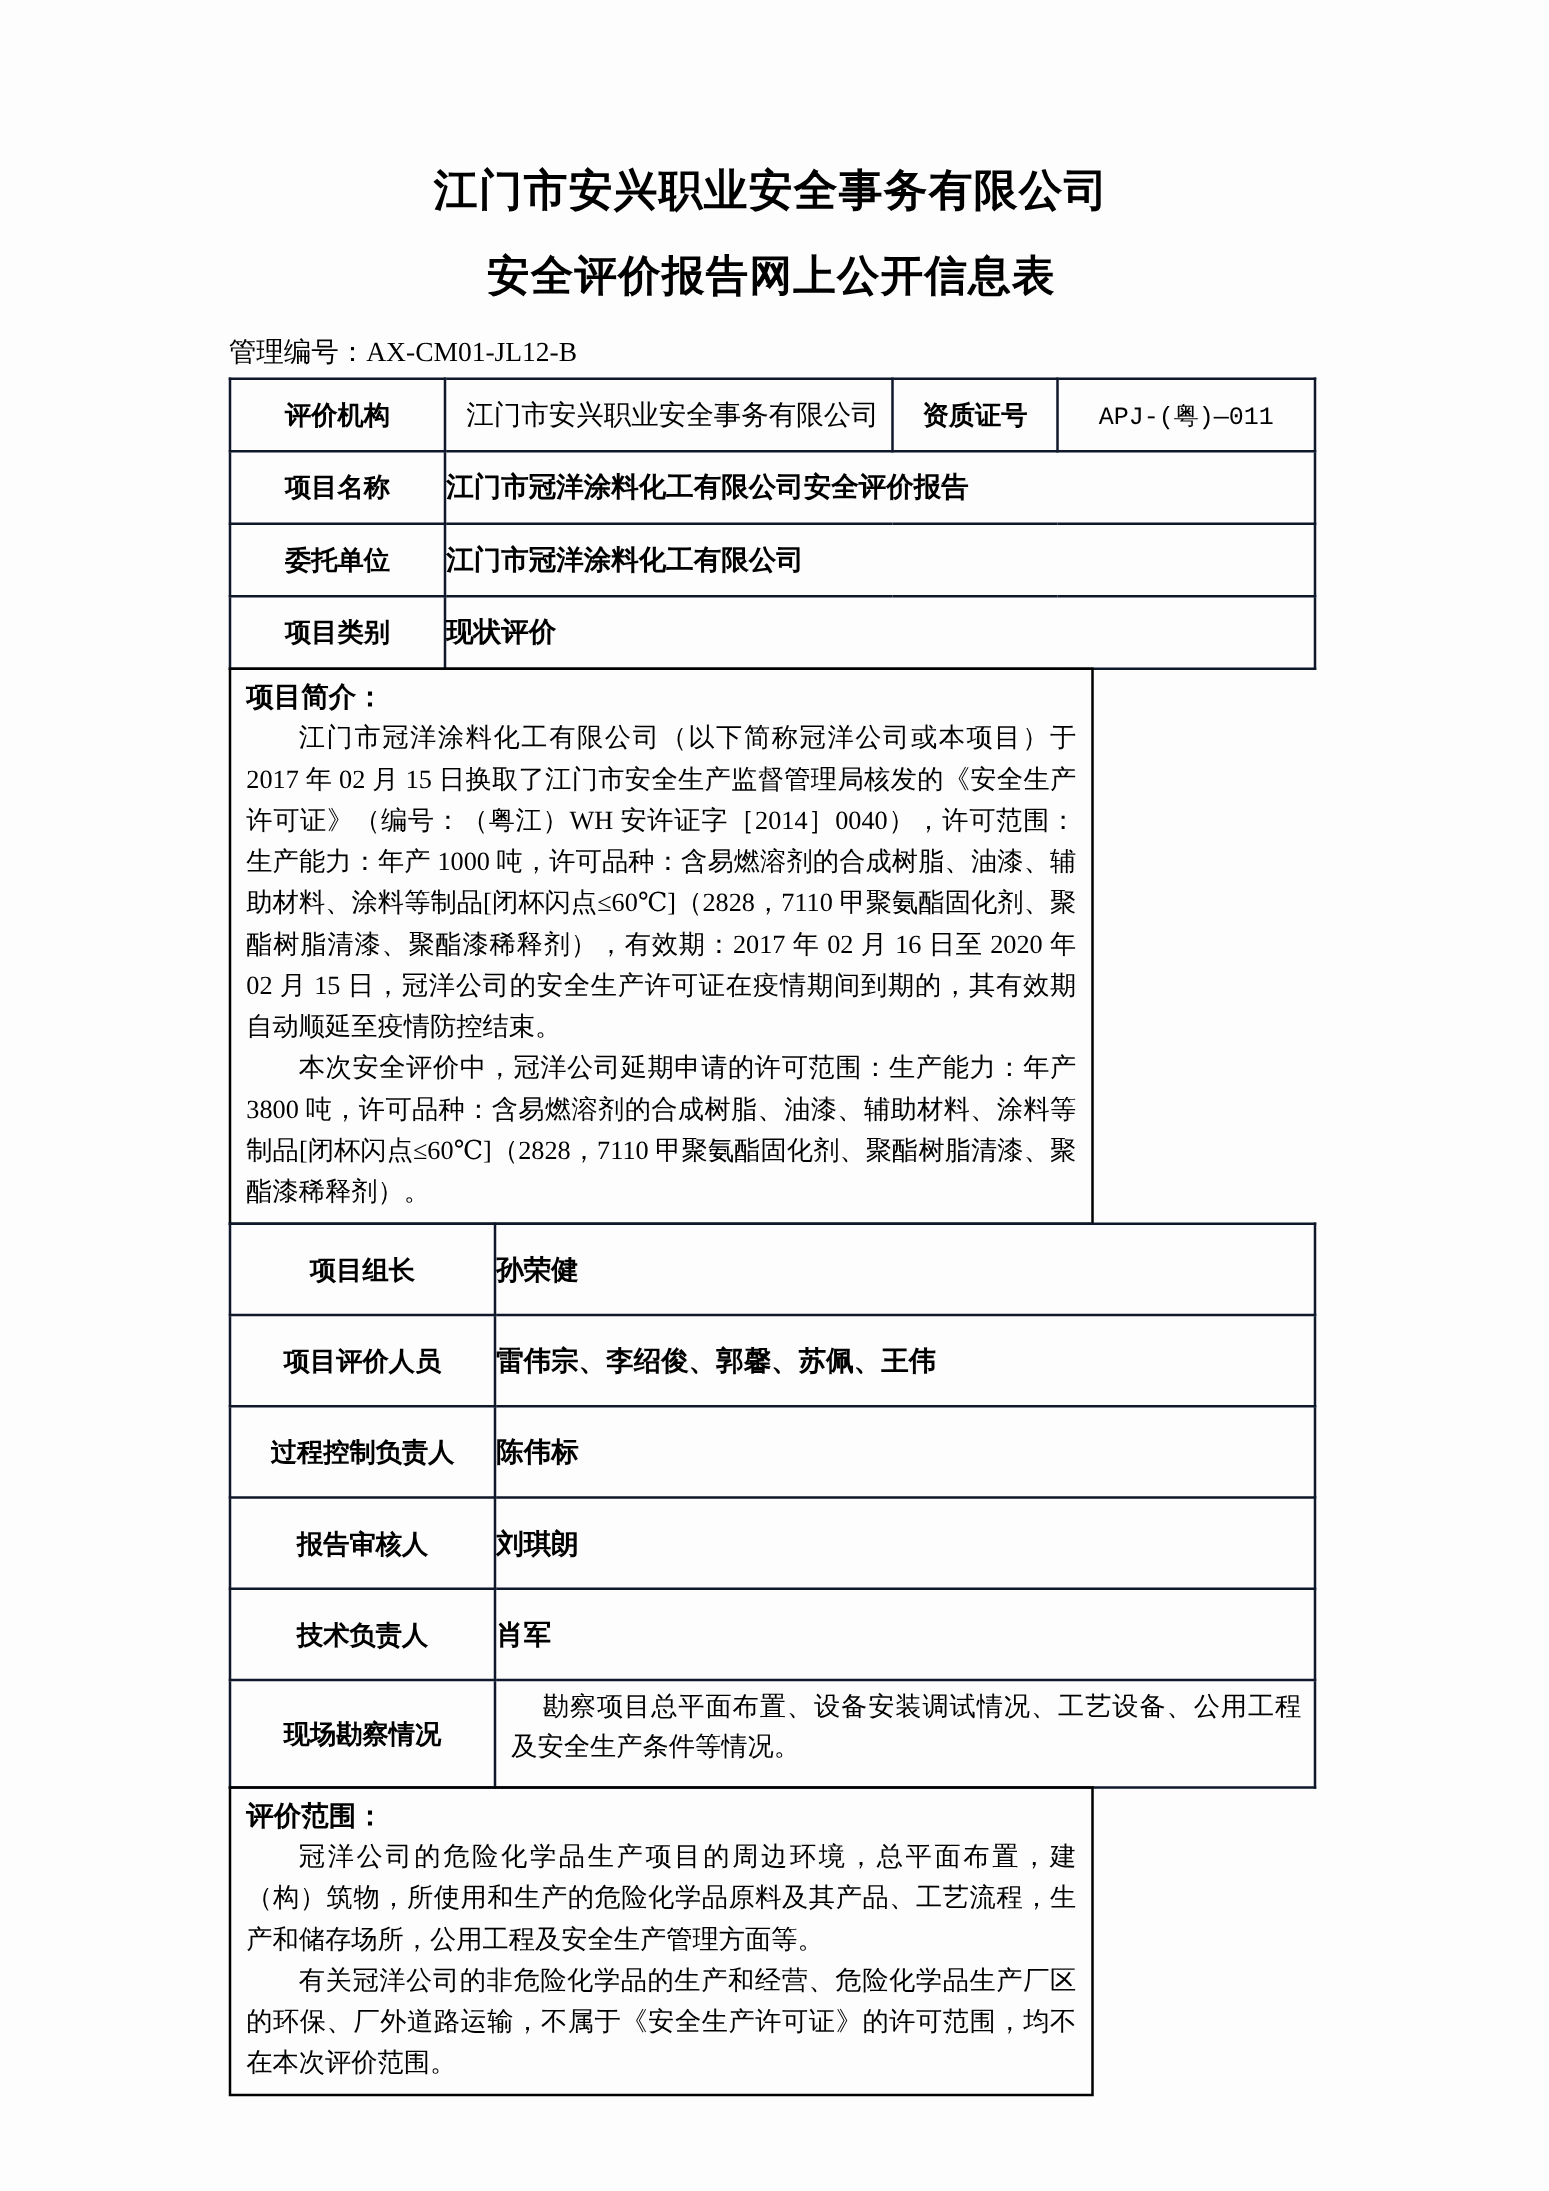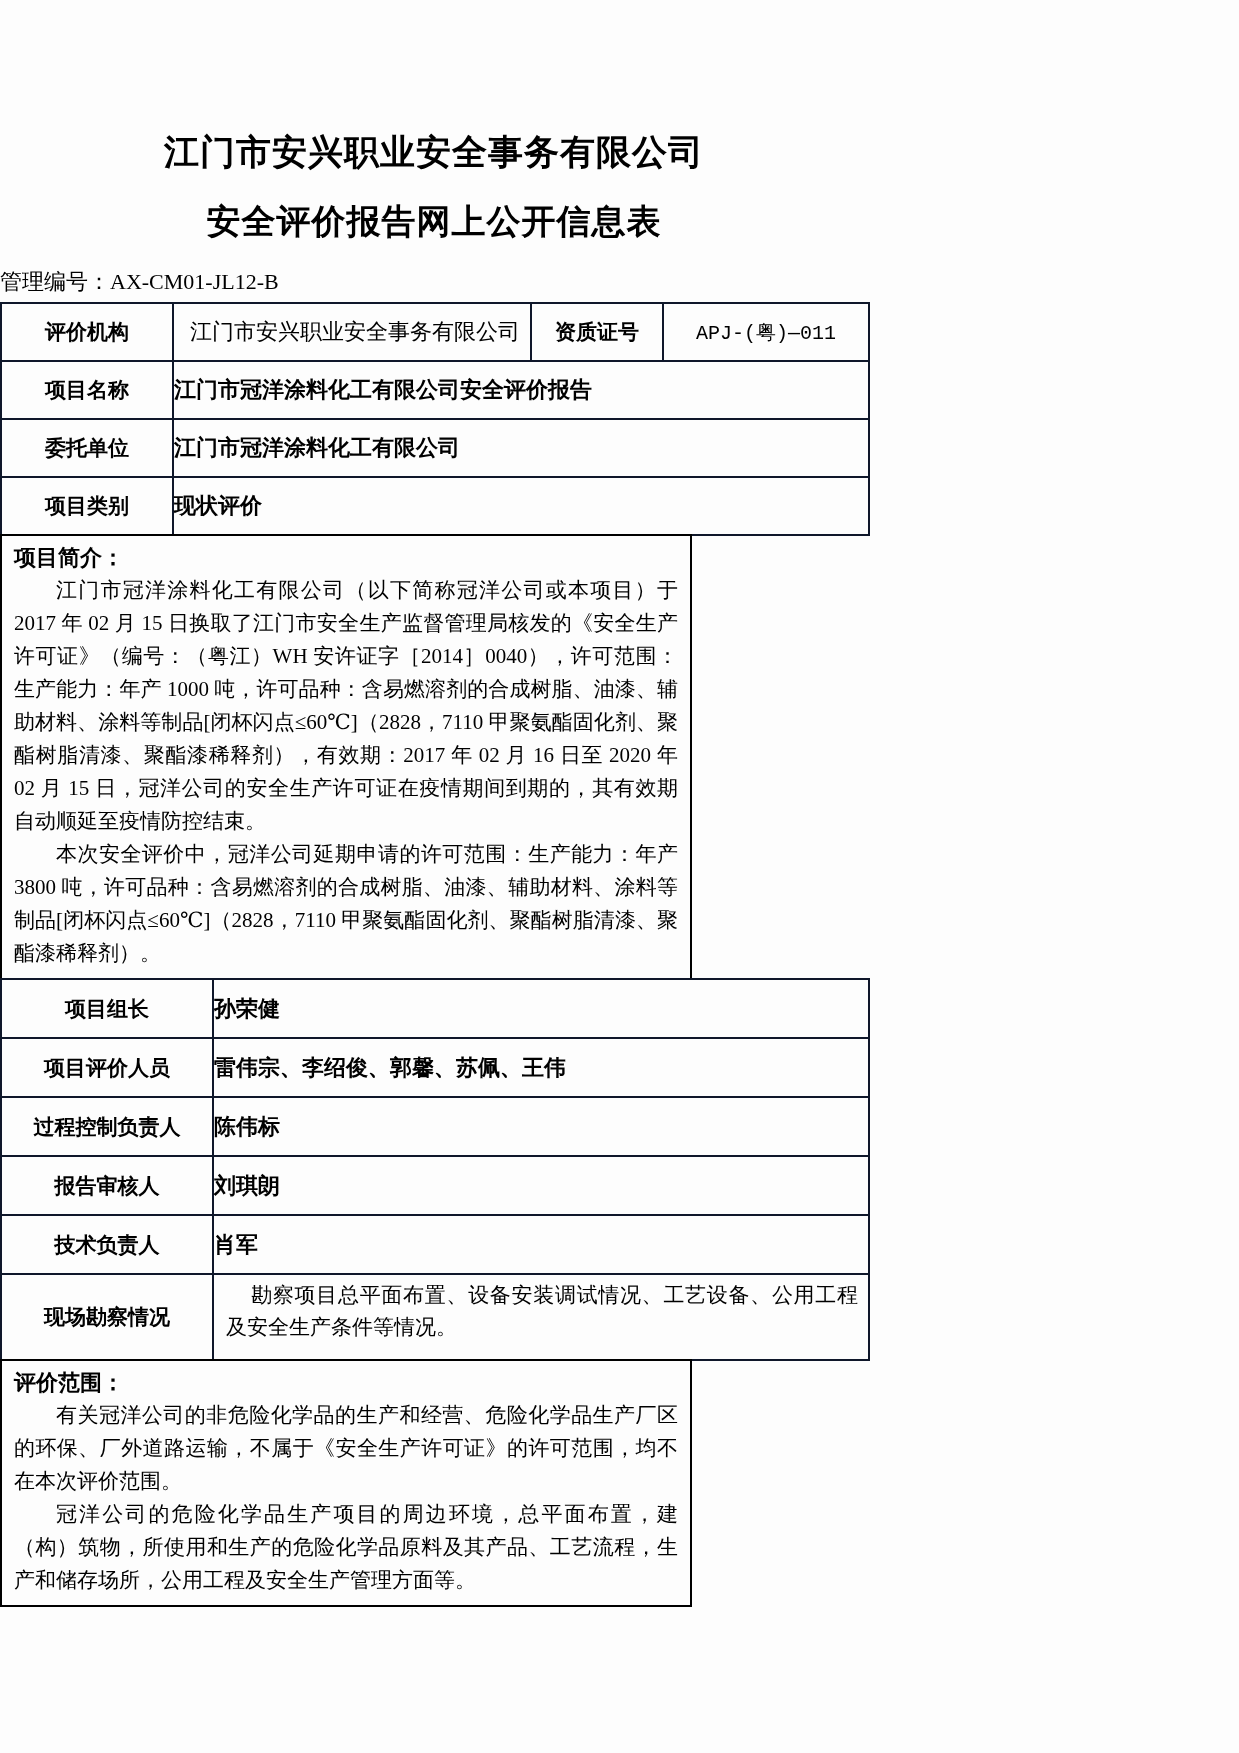--- a/index.html
+++ b/index.html
@@ -8,21 +8,21 @@
     width: 1239px; height: 1753px;
     position: relative;
     font-family: "Liberation Serif", "DejaVu Serif", serif;
     color: #000;
   }
   .page {
     position: absolute; inset: 0;
     background: #fdfdfd;
     padding: 130px 0 0 0;
   }
-  .content { width: 868px; }
+  .content { width: 868px; margin-left: 183px; }
 
   .doc-title {
     text-align: center;
     font-size: 35px;
     font-weight: bold;
     letter-spacing: 1px;
     line-height: 46px;
   }
   .doc-subtitle {
     text-align: center;
@@ -54,21 +54,21 @@
   td.val-bold {
     font-size: 22px;
     font-weight: bold;
   }
   td.val-center {
     text-align: center;
     font-size: 20px;
     font-family: "Liberation Mono", "DejaVu Sans Mono", monospace;
   }
   .t-top tr { height: 58px; }
-  .t-people tr { height: 59px; }
+  .t-people tr { height: 73px; }
   .t-people tr.tall { height: 86px; }
 
   .section-box {
     width: 692px;
     border: 2px solid #000;
     margin-top: -2px;
     padding: 6px 12px 8px 12px;
     background: transparent;
   }
   .section-heading {
@@ -168,18 +168,18 @@
       </tr>
       <tr class="tall">
         <td class="lbl">现场勘察情况</td>
         <td class="survey-val">勘察项目总平面布置、设备安装调试情况、工艺设备、公用工程及安全生产条件等情况。</td>
       </tr>
     </tbody>
       </table>
 
     <div class="section-box">
       <div class="section-heading">评价范围：</div>
+      <p>冠洋公司的危险化学品生产项目的周边环境，总平面布置，建（构）筑物，所使用和生产的危险化学品原料及其产品、工艺流程，生产和储存场所，公用工程及安全生产管理方面等。</p>
       <p>有关冠洋公司的非危险化学品的生产和经营、危险化学品生产厂区的环保、厂外道路运输，不属于《安全生产许可证》的许可范围，均不在本次评价范围。</p>
-      <p>冠洋公司的危险化学品生产项目的周边环境，总平面布置，建（构）筑物，所使用和生产的危险化学品原料及其产品、工艺流程，生产和储存场所，公用工程及安全生产管理方面等。</p>
     </div>
 
   </div>
 </div>
 
 </body></html>

